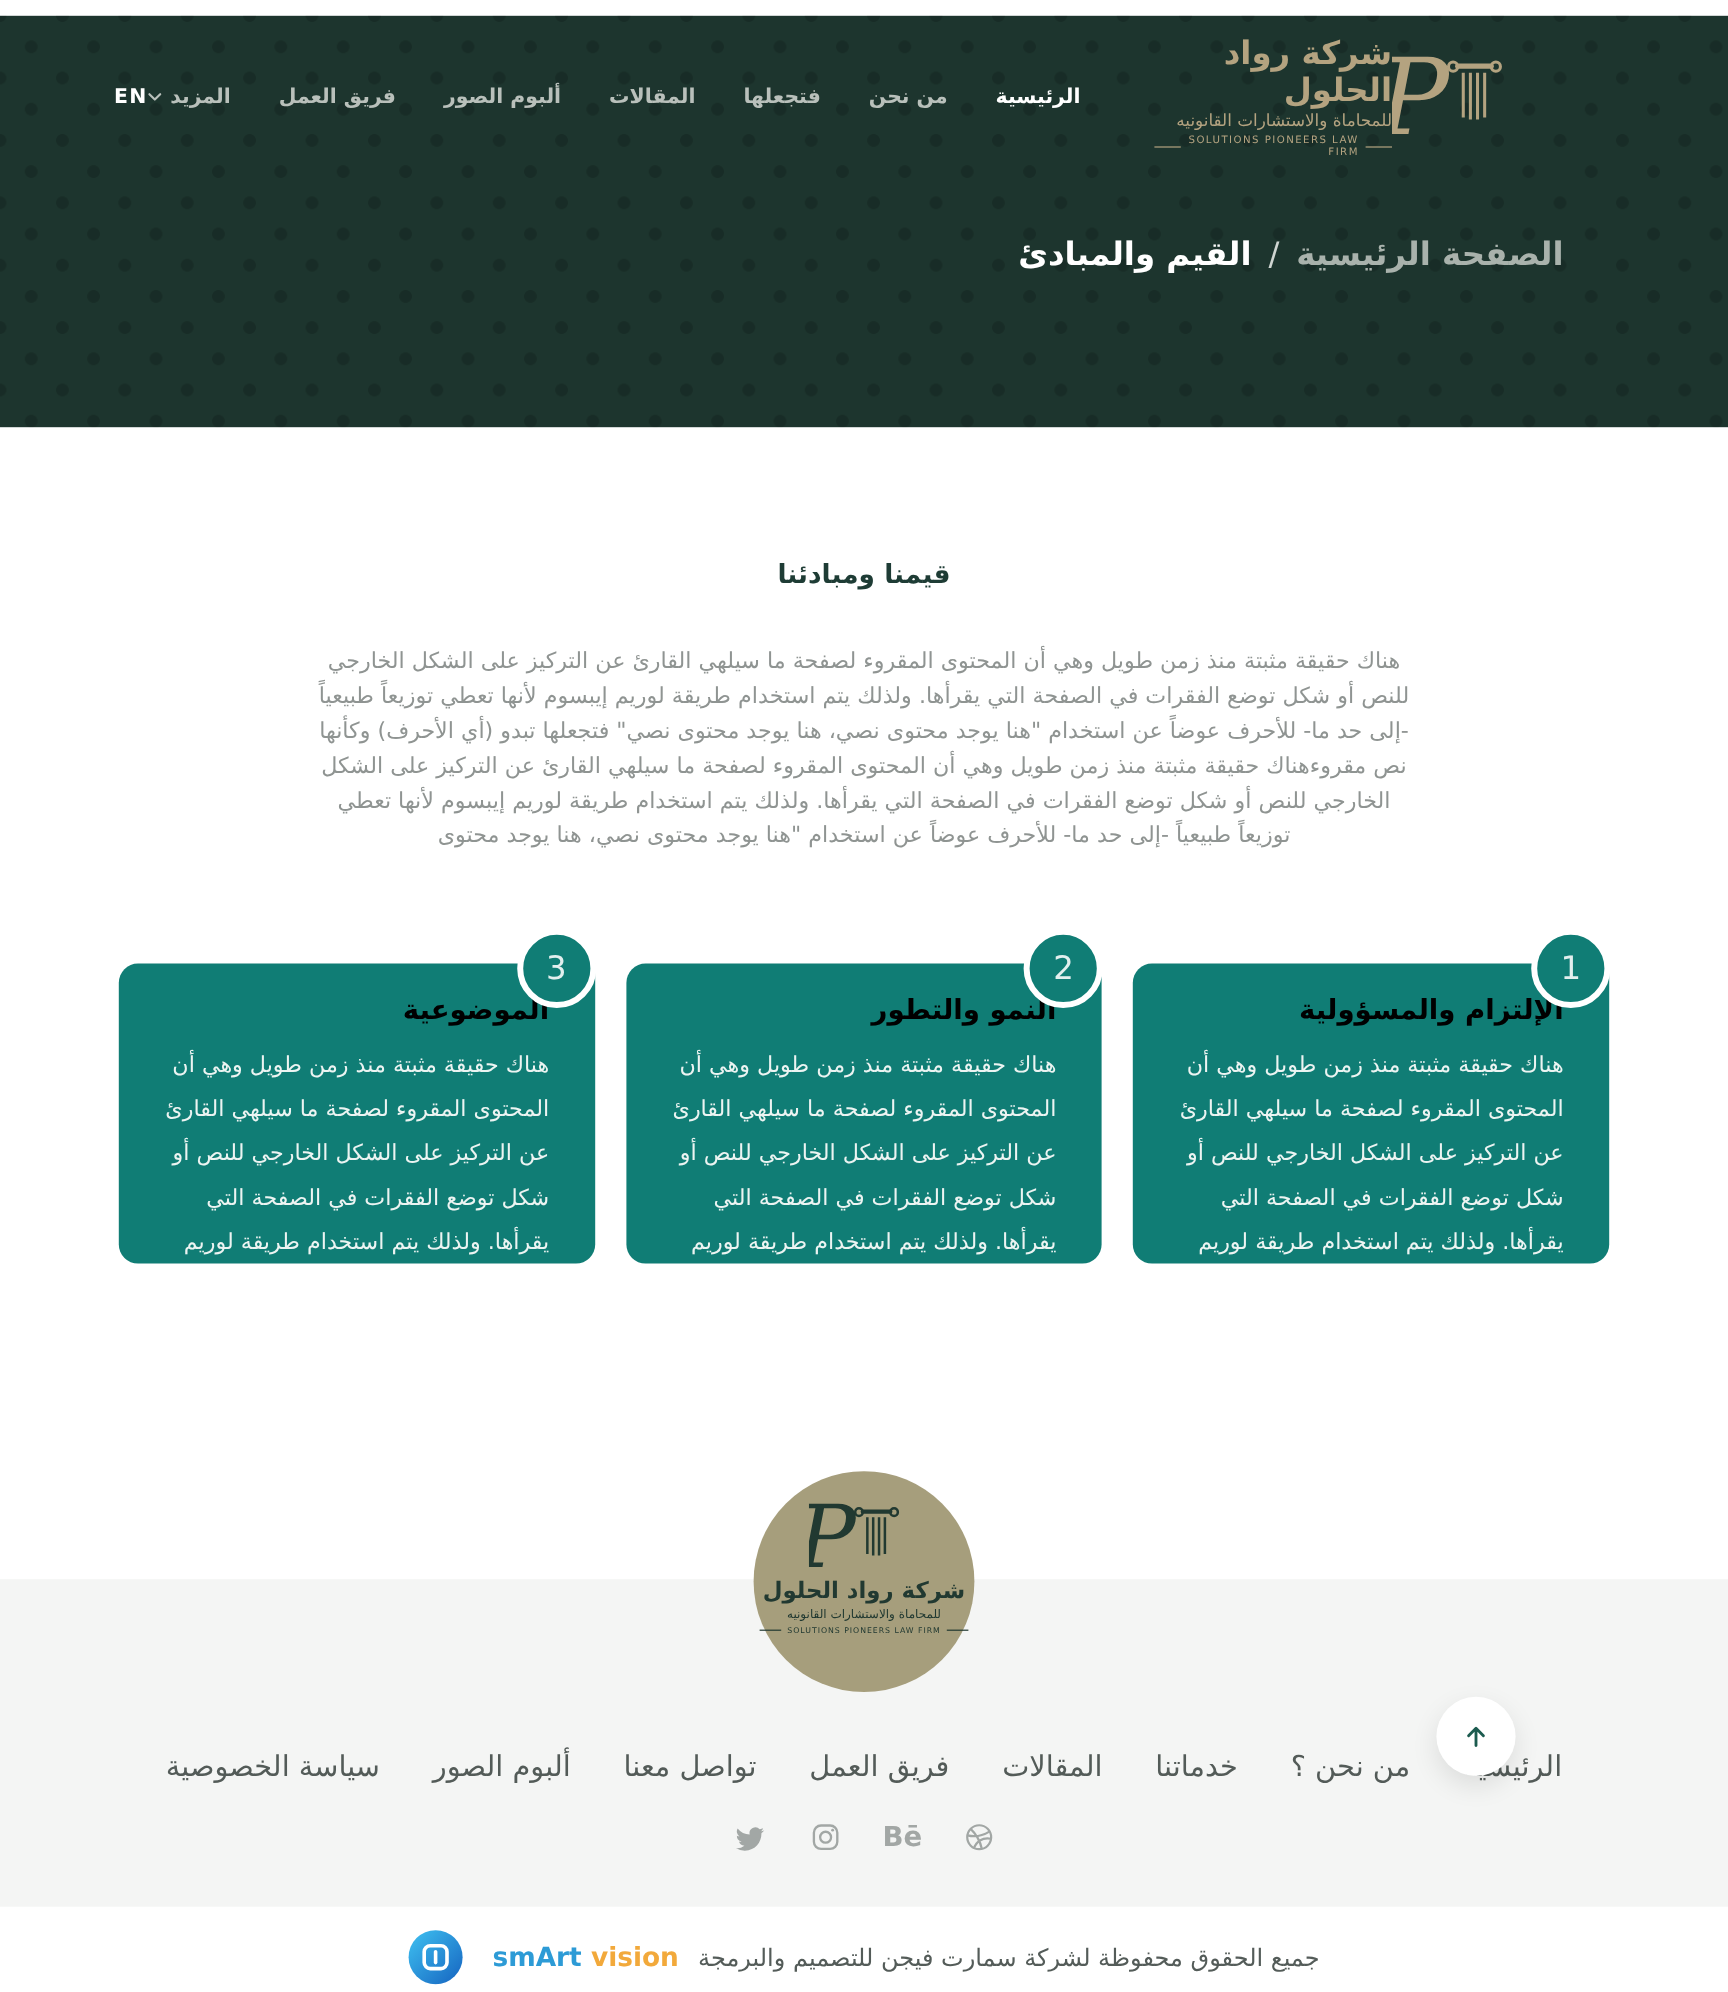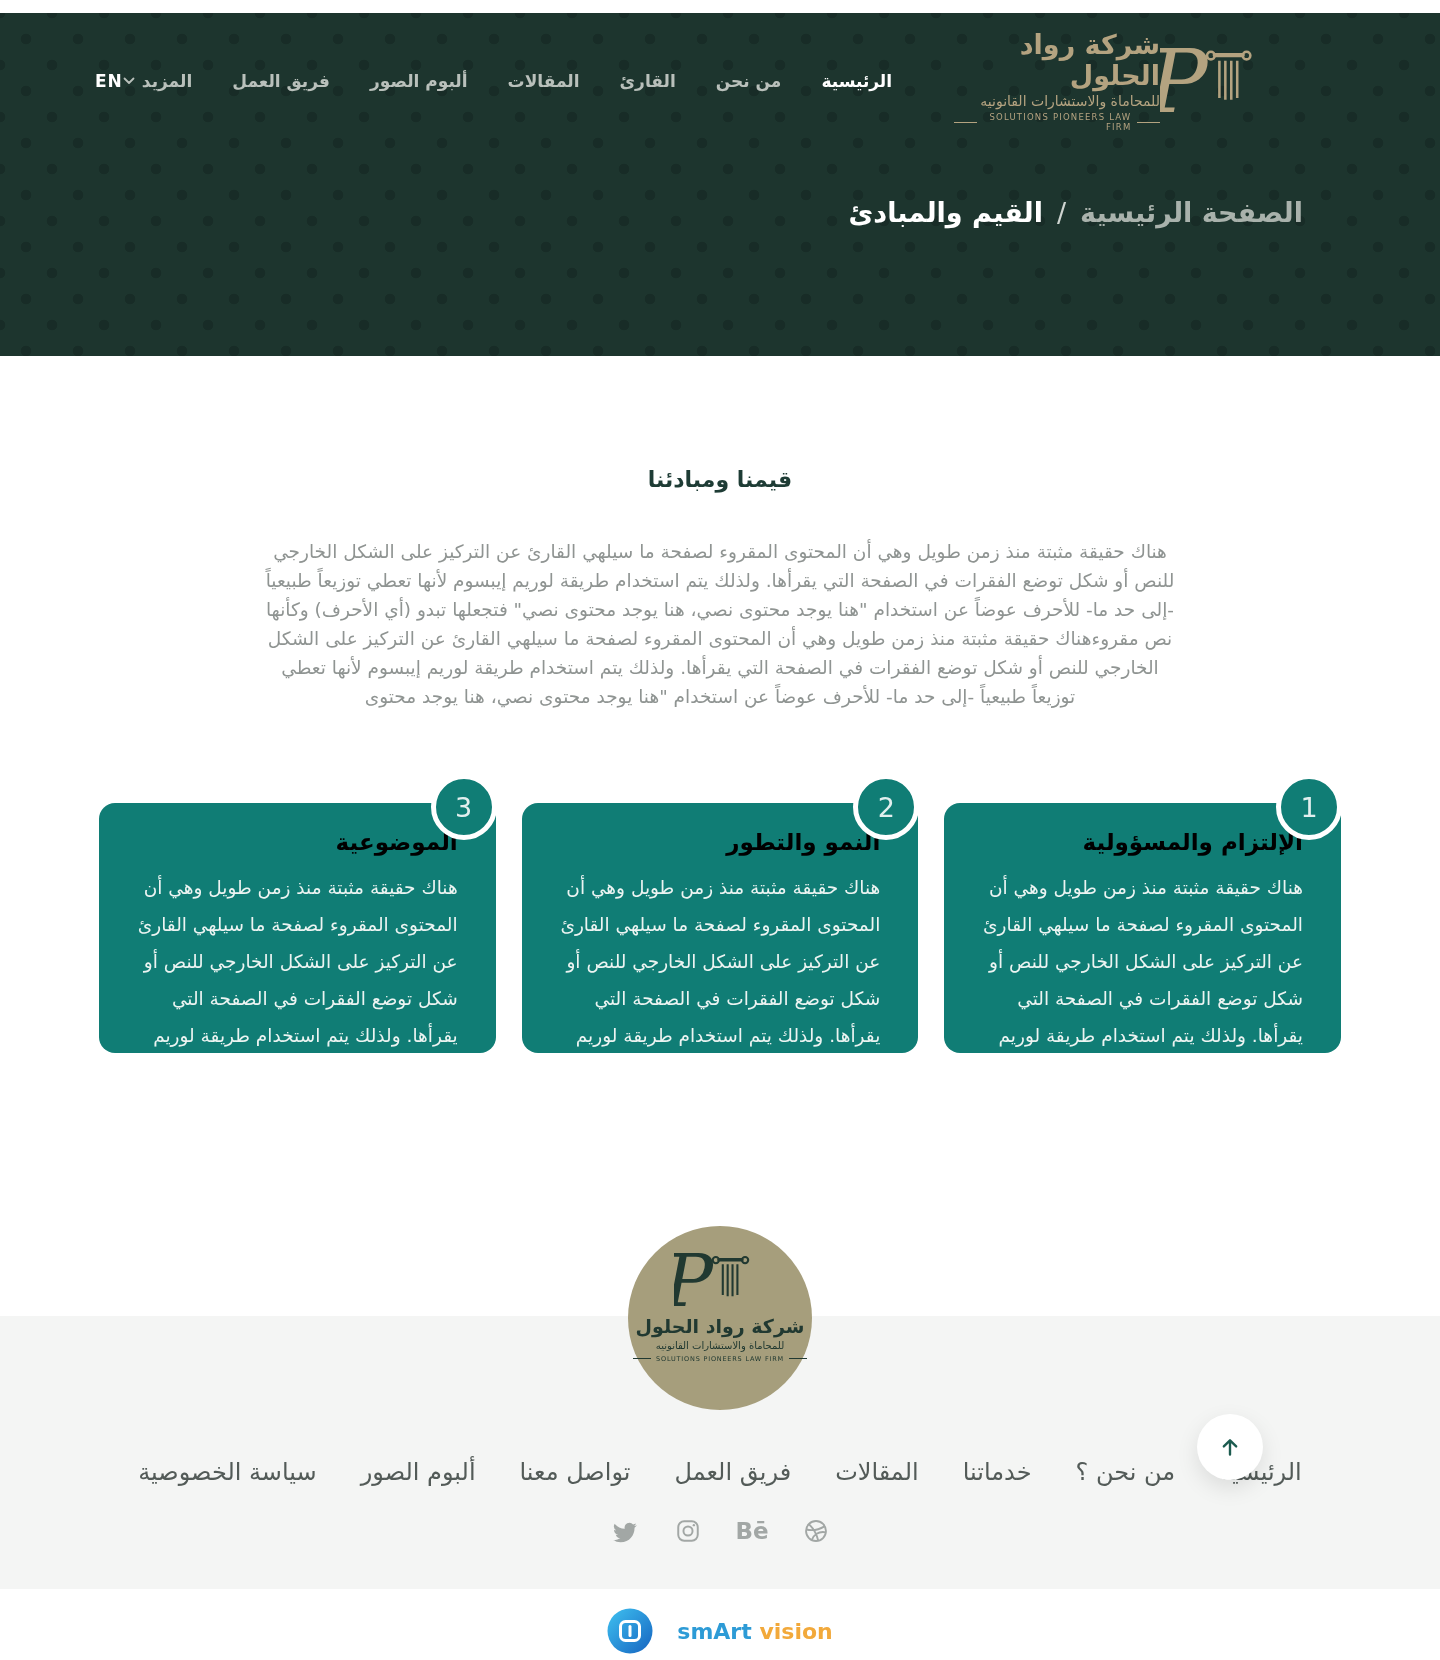--- a/index.html
+++ b/index.html
@@ -100,21 +100,21 @@
               <span class="rule"></span>
               <span>SOLUTIONS PIONEERS LAW FIRM</span>
               <span class="rule"></span>
             </span>
         </div>
       </div>
 
       <nav class="main-nav">
         <span class="nav-link active">الرئيسية</span>
         <span class="nav-link">من نحن</span>
-        <span class="nav-link">القارئ</span>
+        <span class="nav-link">فتجعلها</span>
         <span class="nav-link">المقالات</span>
         <span class="nav-link">ألبوم الصور</span>
         <span class="nav-link">فريق العمل</span>
         <span class="nav-link">
           <span>المزيد</span>
           <svg class="chev" width="12" height="8" viewBox="0 0 12 8">
               <path d="M1.5 1.5 6 6l4.5-4.5" fill="none" stroke="#b9c0bb" stroke-width="1.8" stroke-linecap="round" stroke-linejoin="round"></path>
             </svg>
         </span>
       </nav>
@@ -206,20 +206,21 @@
     </div>
   </footer>
 
   <div class="scroll-top">
     <svg width="26" height="26" viewBox="0 0 24 24">
         <path d="M12 19V6M6.3 11.5 12 5.8l5.7 5.7" fill="none" stroke="#1c5b4f" stroke-width="2.2" stroke-linecap="round" stroke-linejoin="round"></path>
       </svg>
   </div>
 
   <div class="bottom-bar">
+    <span class="copyright">جميع الحقوق محفوظة لشركة سمارت فيجن للتصميم والبرمجة</span>
     <span class="sv-brand">
       <svg width="46" height="46" viewBox="0 0 46 46">
         <defs>
           <linearGradient id="svgrad" x1="0" y1="0" x2="1" y2="1">
             <stop offset="0" stop-color="#3fc2f1"></stop>
               <stop offset="1" stop-color="#1563c0"></stop>
           </linearGradient>
         </defs>
         <circle cx="23" cy="23" r="22.5" fill="url(#svgrad)"></circle>
         <rect x="13.5" y="13.5" width="19" height="19" rx="5" fill="none" stroke="#ffffff" stroke-width="3"></rect>

